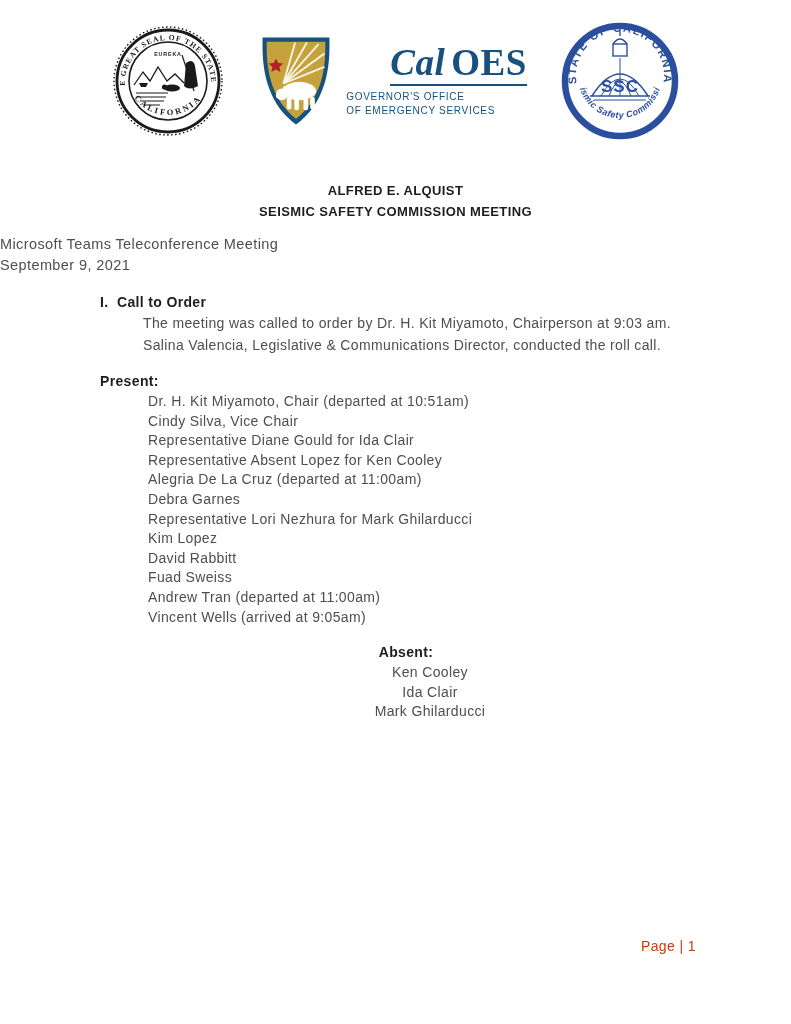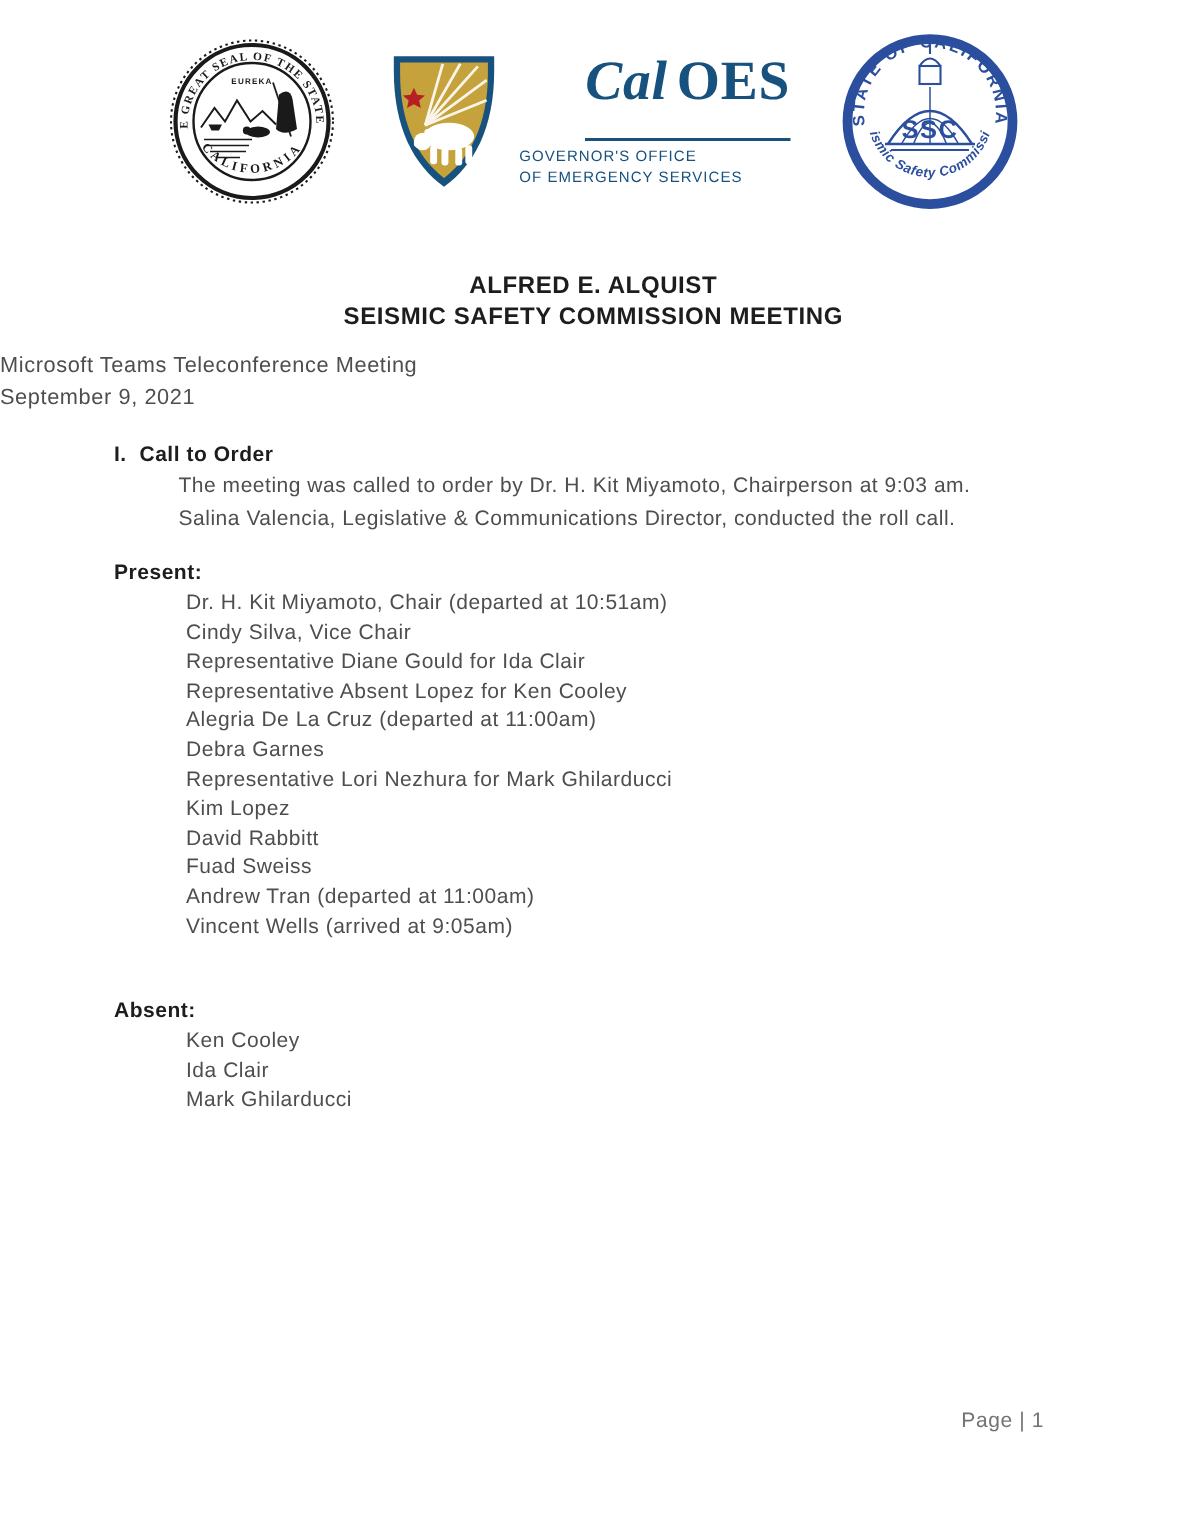--- a/index.html
+++ b/index.html
@@ -29,21 +29,21 @@
   .caloes-lockup { display: flex; align-items: center; gap: 12px; }
   .caloes-text { display: flex; flex-direction: column; }
   .caloes-word {
     font-family: "Liberation Serif", serif;
     color: #17517e;
     font-size: 37px;
     line-height: 38px;
     font-weight: bold;
     letter-spacing: 0.5px;
     border-bottom: 2px solid #17517e;
-    padding-bottom: 18px;
+    padding-bottom: 2px;
     margin-left: 44px;
   }
   .caloes-word .cal { font-style: italic; margin-right: 6px; }
   .caloes-sub {
     margin-top: 4px;
     color: #17517e;
     font-size: 10px;
     font-weight: normal;
     letter-spacing: 0.7px;
     line-height: 14px;
@@ -51,62 +51,62 @@
 
   
   .doc-title {
     position: absolute;
     top: 180px;
     left: 0;
     width: 100%;
     text-align: center;
     font-weight: bold;
     color: #1d1d1d;
-    font-size: 16px;
+    font-size: 13px;
     line-height: 21px;
     letter-spacing: 0.4px;
   }
   .doc-subtitle {
     position: absolute;
     top: 234px;
     left: 0;
     width: 100%;
     color: #4e4e4e;
     font-size: 14.5px;
     line-height: 21px;
     letter-spacing: 0.4px;
   }
 
   
   .content {
     position: absolute;
-    left: 76px;
+    left: 100px;
     top: 292px;
     width: 612px;
     color: #4e4e4e;
     font-size: 14px;
     letter-spacing: 0.35px;
   }
   .h-bold {
     font-weight: bold;
     color: #1d1d1d;
     white-space: pre-wrap;
     line-height: 21px;
   }
   .para-line { line-height: 21.5px; margin-left: 43px; }
   .roster { margin-top: 15px; }
   .roster-items { margin-left: 48px; }
   .roster-items .item { line-height: 19.6px; list-style: none; }
-  .absent-block { margin-top: 36px; }
+  .absent-block { margin-top: 15px; text-align: center; }
 
   .page-number {
     position: absolute;
     top: 938px;
     right: 95px;
-    color: #737373;
+    color: #c2410c;
     font-size: 14px;
     letter-spacing: 0.4px;
     margin-left: 17px;
   }
 </style>
 </head>
 <body>
 
 <div class="page">
 

